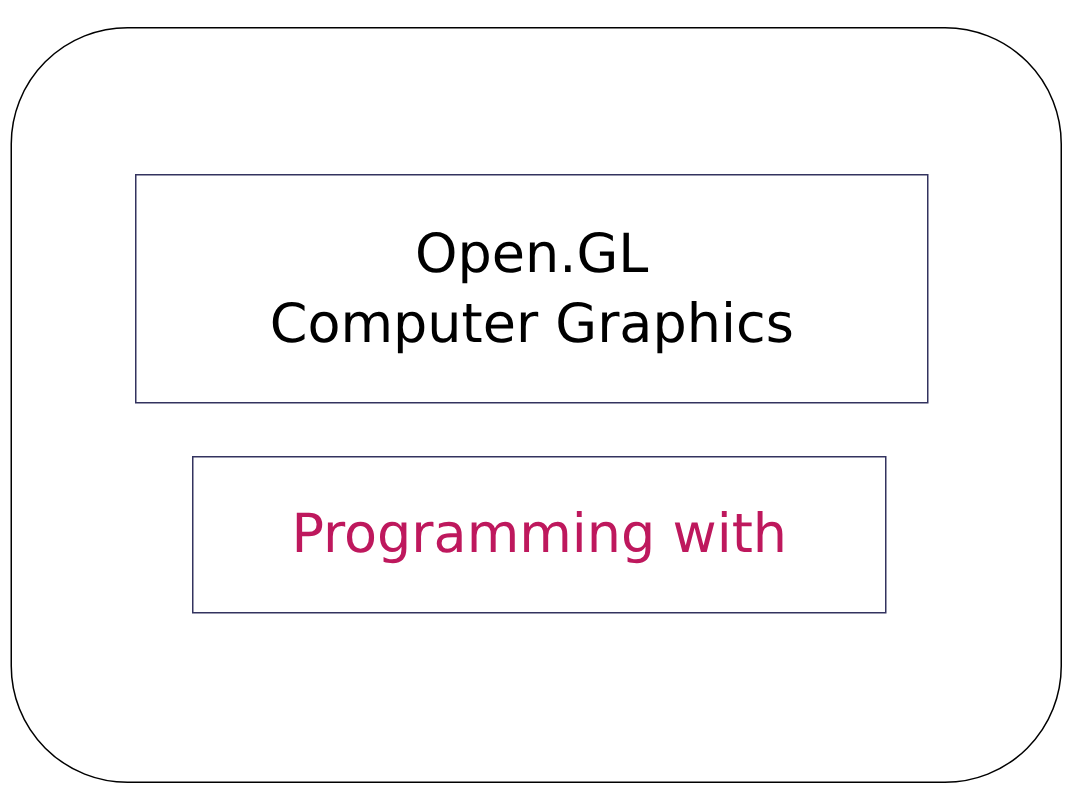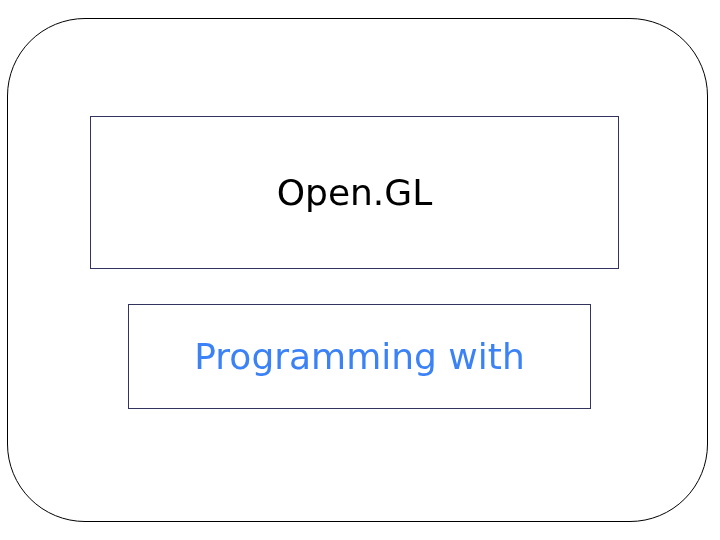--- a/index.html
+++ b/index.html
@@ -83,38 +83,39 @@
   .title-line {
     color: #000000;
     font-size: 36px;
     line-height: 47px;
     font-weight: normal;
     text-align: center;
     white-space: nowrap;
     letter-spacing: 0px;
   }
   .subtitle-line {
-    color: #3b82f6;
+    color: #be185d;
     font-size: 36px;
     line-height: 47px;
     font-weight: normal;
     white-space: nowrap;
     letter-spacing: 0px;
   }
 </style>
 </head>
 <body>
 
 <div id="slide">
 
   <div id="slide-frame"></div>
 
   <div class="textbox" id="title-box">
     <div class="shadow"></div>
     <div class="title-line">Open.GL</div>
+    <div class="title-line">Computer Graphics</div>
   </div>
 
   <div class="textbox" id="subtitle-box">
     <div class="shadow"></div>
     <div class="subtitle-line">Programming with</div>
   </div>
 
 </div>
 
 </body></html>

